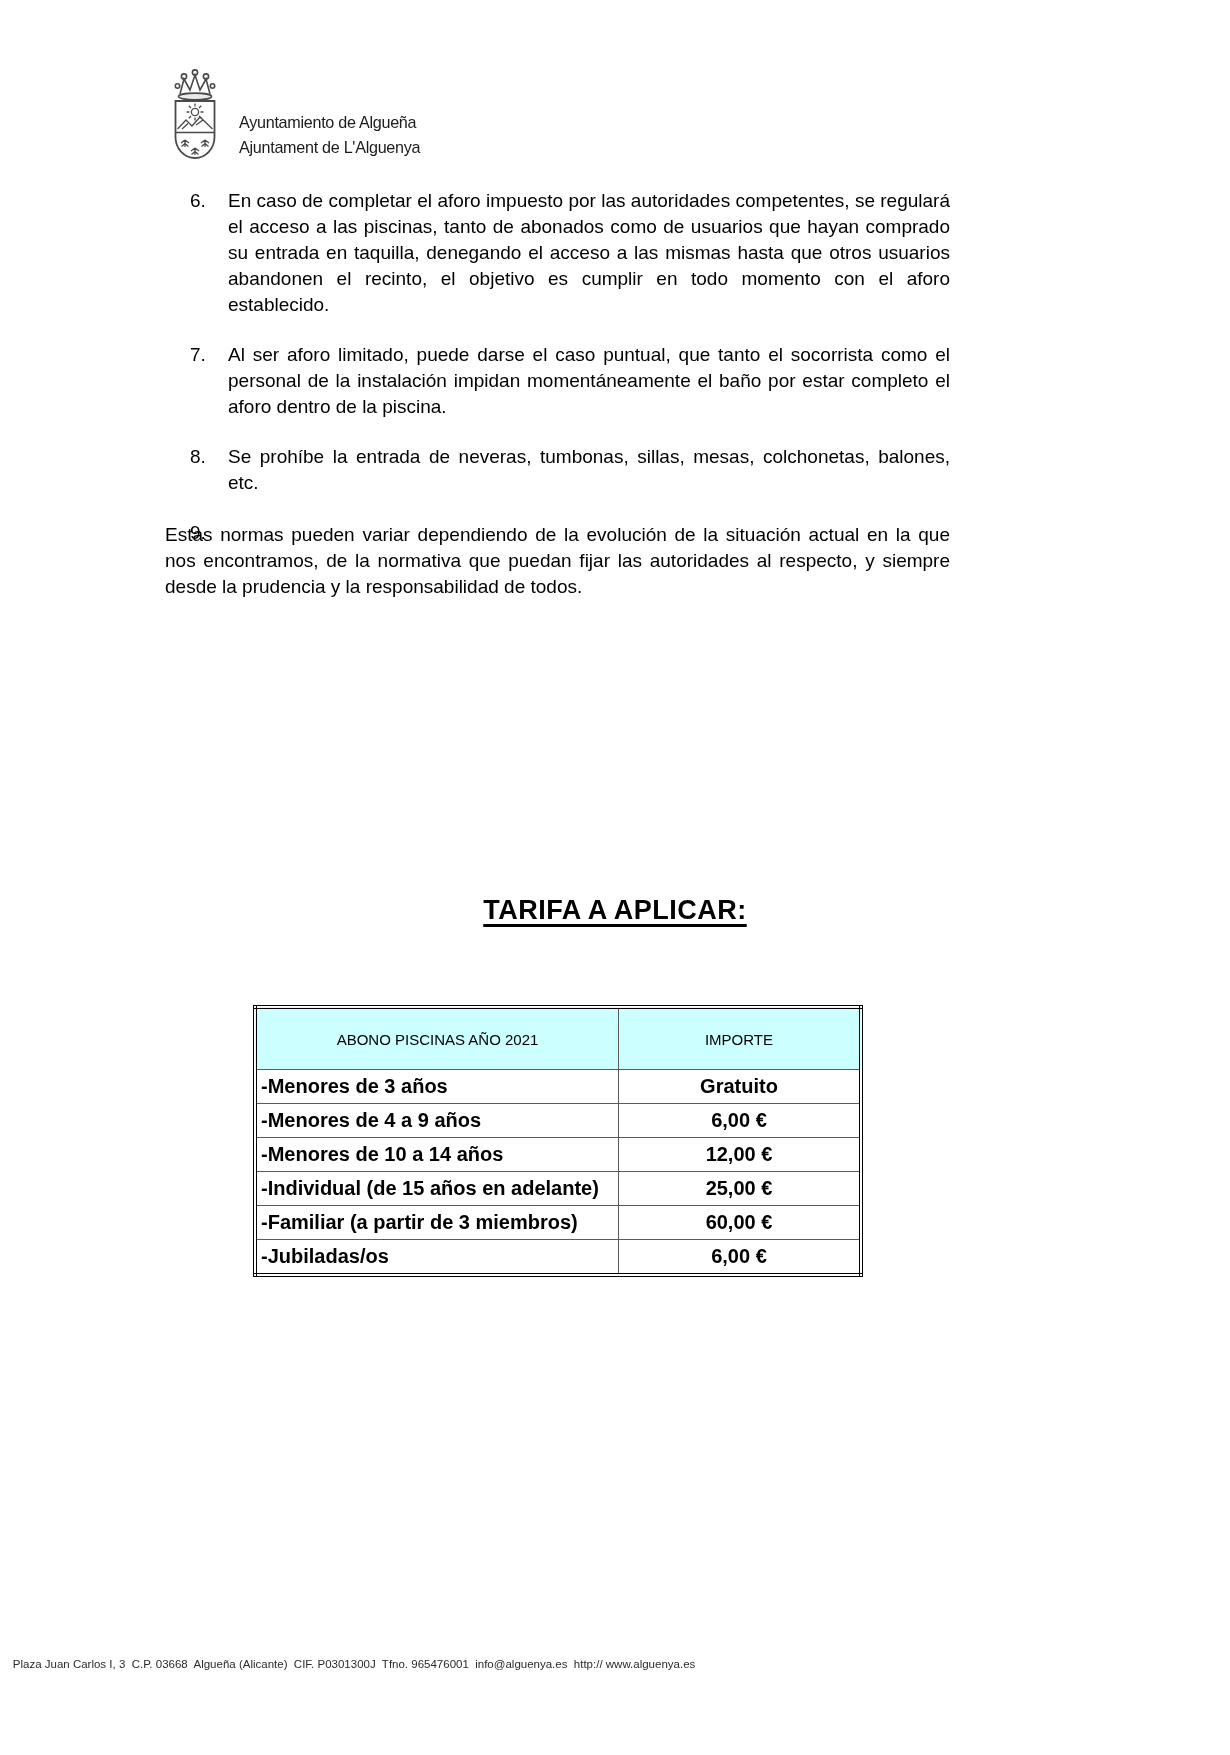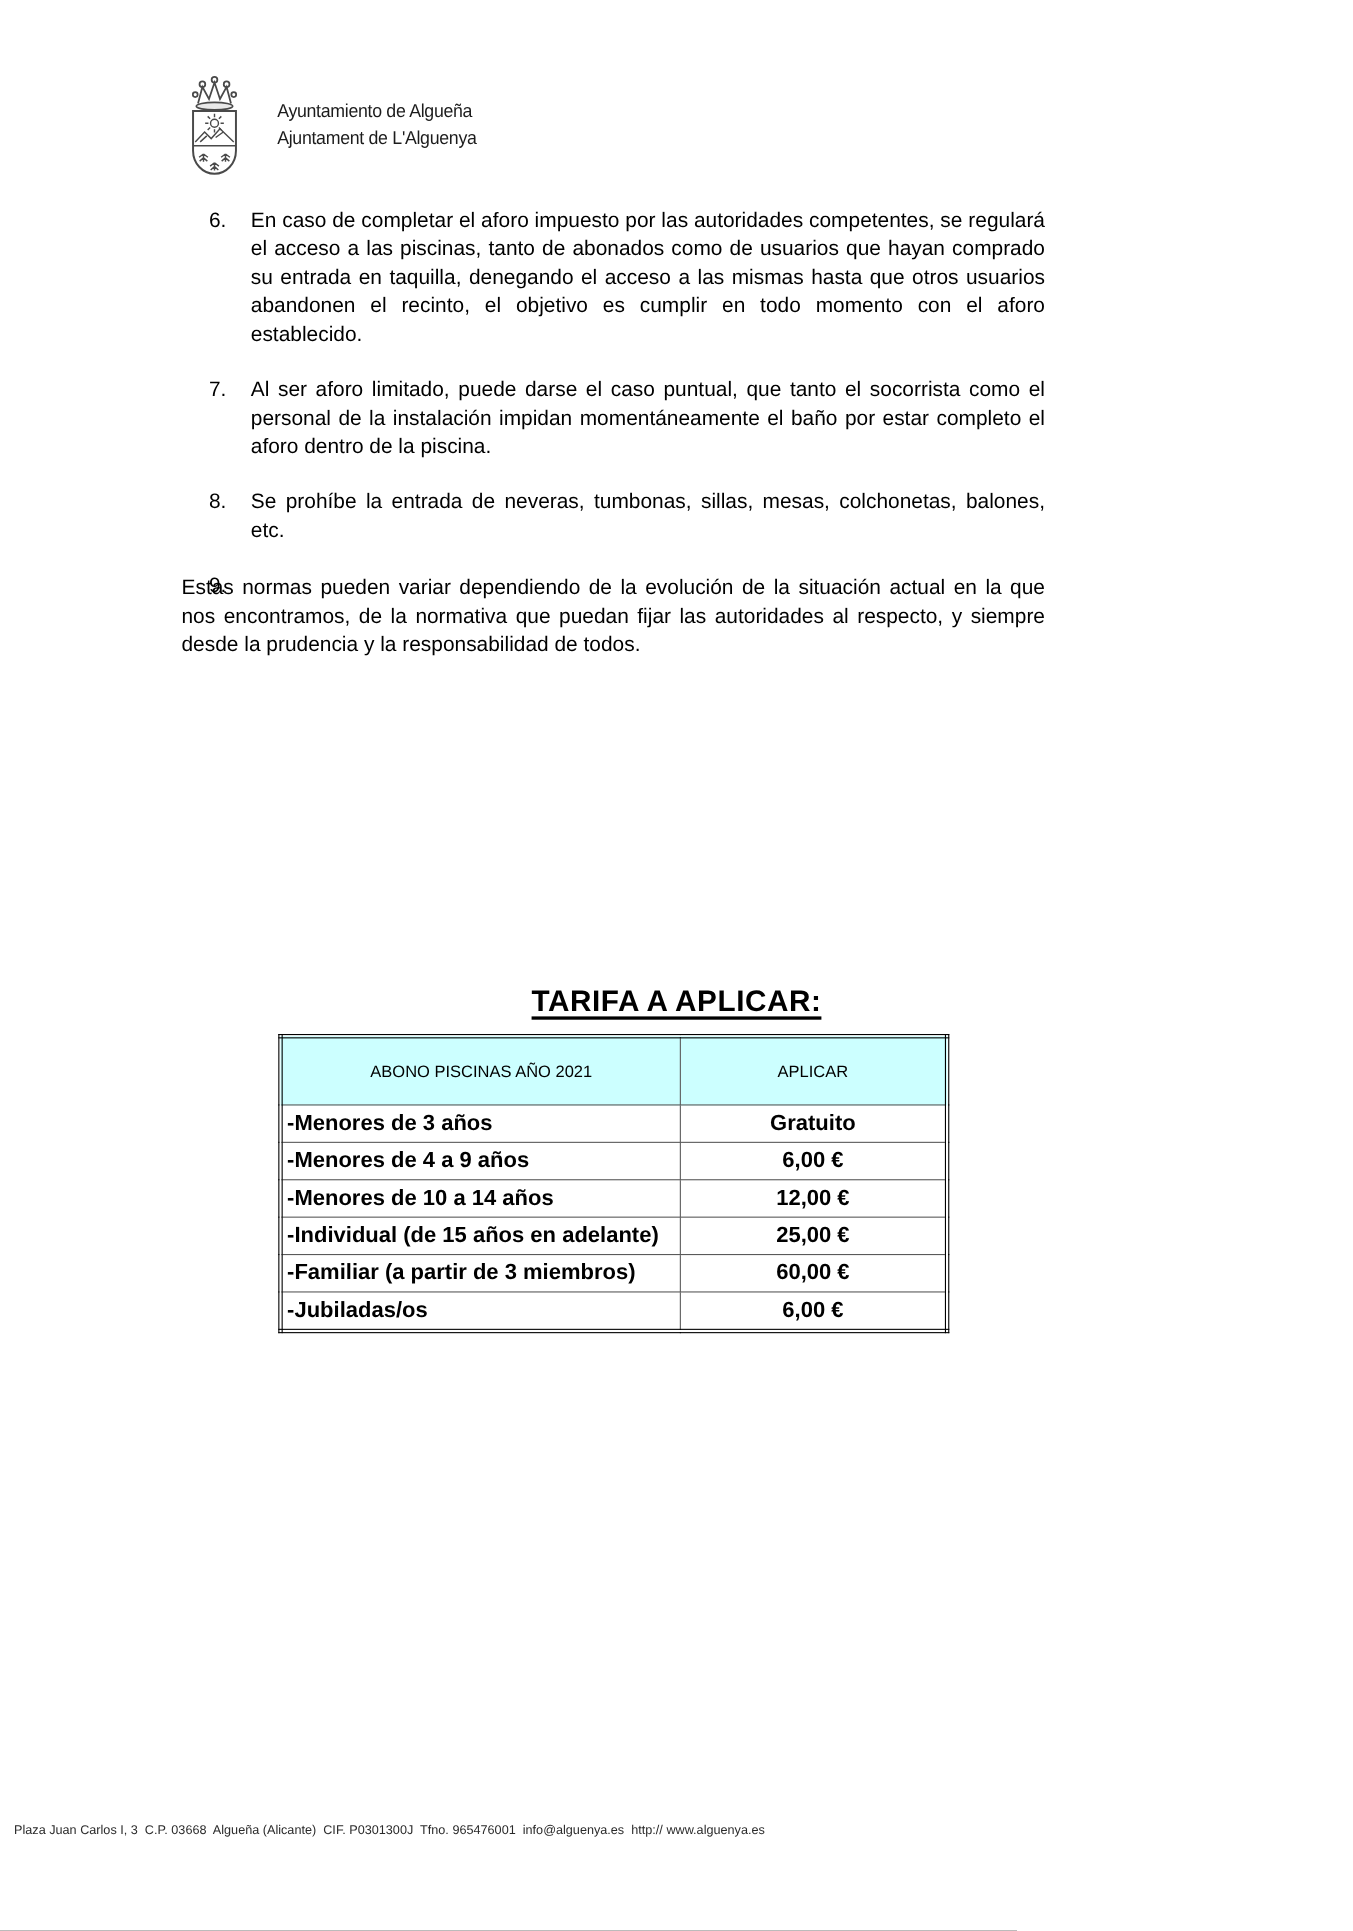--- a/index.html
+++ b/index.html
@@ -8,21 +8,21 @@
     width:1230px;height:1755px;
     margin:0 auto;
     background:#fff;
     font-family:"Liberation Sans", sans-serif;
     color:#000;
     overflow:hidden;
   }
   
   .letterhead{
     position:absolute;top:66px;left:163px;
-    display:flex;align-items:center;gap:25px;
+    display:flex;align-items:flex-end;gap:12px;
   }
   .crest{flex:0 0 auto;}
   .org-names{
     padding-bottom:6px;
     font-size:17px;letter-spacing:-0.3px;color:#1c1c1c;
     line-height:25px;
     transform:scaleX(0.95);transform-origin:left bottom;
   }
   
   .content{
@@ -47,21 +47,21 @@
   }
   .tariff-title{
     display:inline-block;
     font-size:27px;font-weight:bold;letter-spacing:0.5px;
     text-decoration:underline;
     text-decoration-thickness:3px;
     text-underline-offset:5px;
   }
   
   .tariff-table-wrap{
-    position:absolute;top:940px;left:253px;
+    position:absolute;top:1005px;left:253px;
   }
   table.tariff{
     border-collapse:collapse;
     border:4px double #000;
     background:#fff;
   }
   table.tariff th, table.tariff td{
     border:1px solid #5a5a5a;
   }
   table.tariff thead th{
@@ -151,21 +151,21 @@
 
   <div class="tariff-title-band">
     <span class="tariff-title">TARIFA A APLICAR:</span>
   </div>
 
   <div class="tariff-table-wrap">
     <table class="tariff">
       <thead>
         <tr>
           <th class="col-concept" style="background: rgb(204, 255, 255);">ABONO PISCINAS AÑO 2021</th>
-          <th class="col-price" style="background: rgb(204, 255, 255);">APLICAR</th>
+          <th class="col-price" style="background: rgb(204, 255, 255);">IMPORTE</th>
         </tr>
       </thead>
       <tbody>
         <tr>
           <td class="cell-concept">-Menores de 3 años</td>
           <td class="cell-price">Gratuito</td>
         </tr>
         <tr>
           <td class="cell-concept">-Menores de 4 a 9 años</td>
           <td class="cell-price">6,00 €</td>

